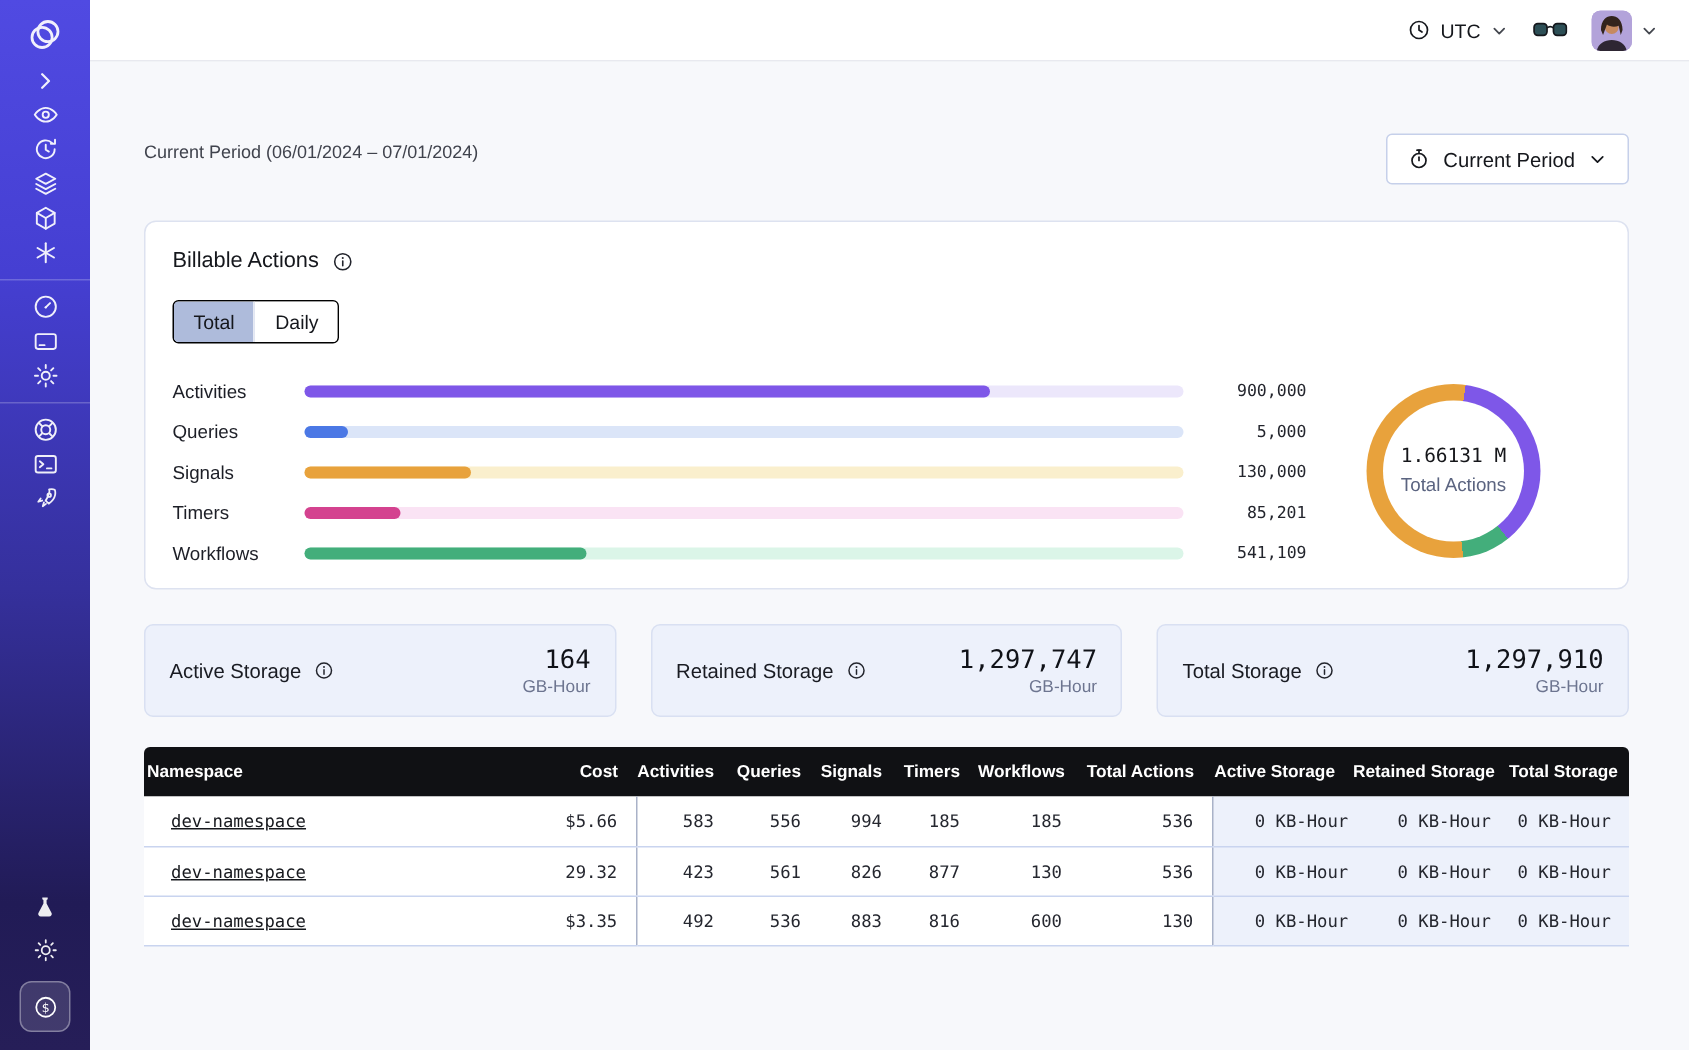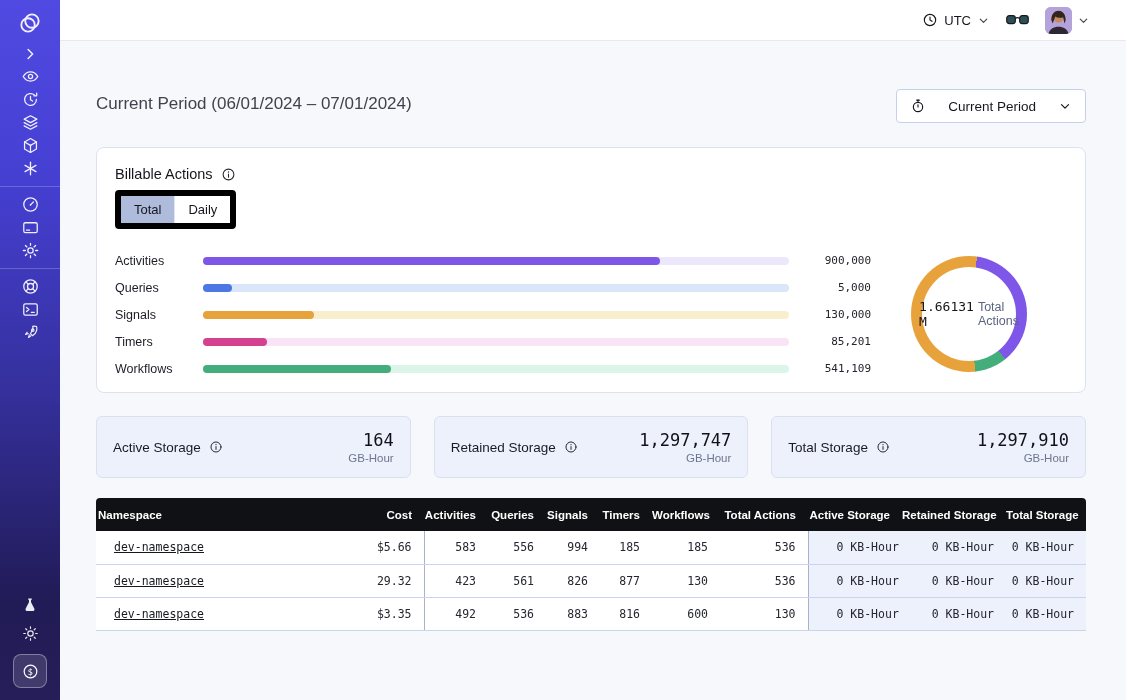--- a/index.html
+++ b/index.html
@@ -27,66 +27,66 @@
     width:34px; height:34px; margin-top:9px;
     border:1px solid rgba(255,255,255,.35); background:rgba(255,255,255,.13);
     border-radius:8px; display:flex; align-items:center; justify-content:center; cursor:pointer;
   }
 
   
   .topbar {
     margin-left:60px; height:41px; background:#fff;
     border-bottom:1px solid #e8e9ef;
     display:flex; align-items:center; justify-content:flex-end;
-    padding-right:36px; gap:16px;
+    padding-right:20px; gap:16px;
   }
   .tz { display:flex; align-items:center; gap:6px; font-size:13px; color:#15171c; cursor:pointer; }
   .avatar-wrap { display:flex; align-items:center; gap:5px; cursor:pointer; }
   .avatar { width:27px; height:27px; border-radius:6px; overflow:hidden; background:#b7a6dc; }
 
   
   .main { margin-left:60px; padding:0 40px 0 36px; }
   .header-row { display:flex; justify-content:space-between; align-items:flex-start; margin-top:46px; }
   h1 { margin:0; font-size:27px; font-weight:700; letter-spacing:-.3px; color:#17191f; }
-  .subtitle { margin-top:7px; font-size:17px; color:#40434d; }
+  .subtitle { margin-top:7px; font-size:12px; color:#40434d; }
   .period-btn {
-    display:flex; align-items:center; gap:22px; margin-top:2px;
+    display:flex; align-items:center; gap:8px; margin-top:2px;
     background:#fff; border:1px solid #c6d0ea; border-radius:4px;
     padding:8px 13px; font-size:13.5px; font-weight:500; color:#15171c; cursor:pointer;
   }
 
   .banner {
     margin-top:24px; height:46px; background:#e7ebfb; border:1px solid #515cc4;
     border-radius:4px; display:flex; align-items:center; gap:9px; padding:0 15px;
     font-size:13px; color:#191b24;
   }
 
   .card {
     margin-top:24px; background:#fff; border:1px solid #dde2f0; border-radius:8px;
     padding:18px 18px 10px;
   }
   .card-title-row { display:flex; align-items:center; gap:8px; font-size:14.5px; font-weight:500; color:#15171c; }
-  .tabs { display:inline-flex; border:6px solid #000000; border-radius:4px; overflow:hidden; margin-top:8px; }
+  .tabs { display:inline-flex; border:1px solid #000000; border-radius:4px; overflow:hidden; margin-top:18px; }
   .tab { padding:6px 13px; font-size:13px; color:#15171c; background:#fff; cursor:pointer; }
   .tab + .tab { border-left:1px solid #e2e6f2; }
   .tab.active { background:#aebbdb; }
 
   .chart-wrap { display:flex; margin-top:16px; }
   .bars { flex:1; padding-top:2px; }
   .bar-row { display:flex; align-items:center; height:27px; }
   .bar-label { width:88px; font-size:12.5px; color:#1c1e26; }
   .track { flex:1; height:8px; border-radius:4px; position:relative; background:#eee; }
   .fill { position:absolute; left:0; top:0; height:8px; border-radius:4px; }
   .bar-val { width:72px; text-align:right; font-family:"DejaVu Sans Mono", monospace; font-size:11px; color:#23252d; margin-left:10px; }
 
   .donut-zone { width:196px; display:flex; align-items:center; justify-content:center; }
   .donut { width:116px; height:116px; border-radius:50%; position:relative; }
   .donut-hole {
     position:absolute; inset:11px; background:#fff; border-radius:50%;
-    display:flex; flex-direction:row; align-items:center; justify-content:center; gap:4px;
+    display:flex; flex-direction:column; align-items:center; justify-content:center; gap:4px;
   }
   .donut-val { font-family:"DejaVu Sans Mono", monospace; font-size:13px; color:#15161a; }
   .donut-sub { font-size:12.5px; color:#5b6480; }
 
   .storage-row { display:flex; gap:23px; margin-top:23px; }
   .storage-card {
     flex:1; height:62px; background:#edf1fb; border:1px solid #d9e0f2; border-radius:6px;
     display:flex; align-items:center; justify-content:space-between; padding:0 16px;
   }
   .storage-label { display:flex; align-items:center; gap:8px; font-size:13.5px; color:#191b22; }

